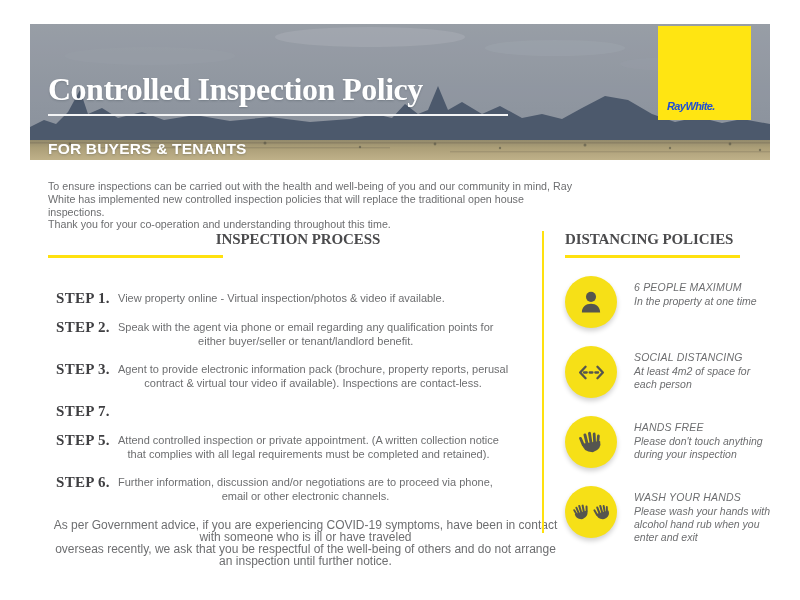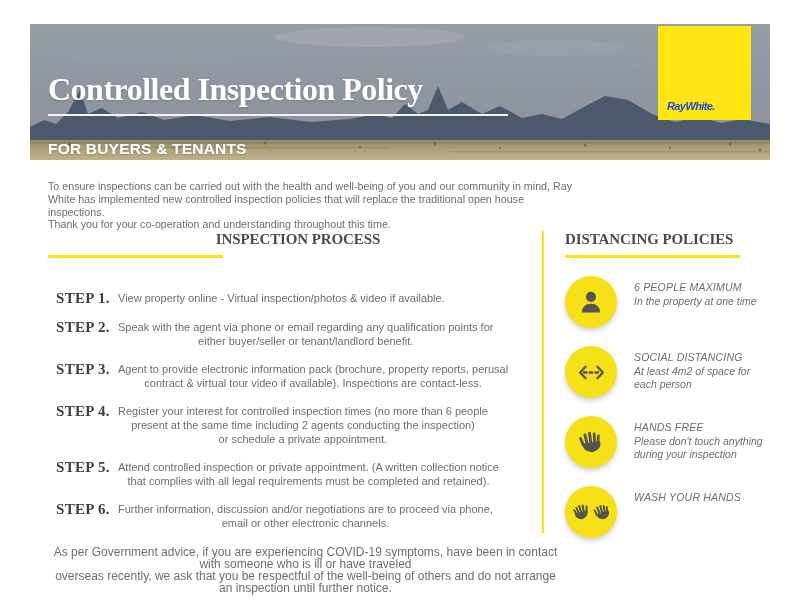--- a/index.html
+++ b/index.html
@@ -172,24 +172,21 @@
 either buyer/seller or tenant/landlord benefit.</div>
   </div>
 
   <div class="step">
     <div class="step-label">STEP 3.</div>
     <div class="step-text">Agent to provide electronic information pack (brochure, property reports, perusal
 contract &amp; virtual tour video if available). Inspections are contact-less.</div>
   </div>
 
   <div class="step">
-    <div class="step-label">STEP 4.</div>
-    <div class="step-text">Register your interest for controlled inspection times (no more than 6 people
-present at the same time including 2 agents conducting the inspection)
-or schedule a private appointment.</div>
+    <div class="step-label">STEP 7.</div>
   </div>
 
   <div class="step">
     <div class="step-label">STEP 5.</div>
     <div class="step-text">Attend controlled inspection or private appointment. (A written collection notice
 that complies with all legal requirements must be completed and retained).</div>
   </div>
 
   <div class="step">
     <div class="step-label">STEP 6.</div>
@@ -254,18 +251,21 @@
 
   <div class="policy">
     <div class="policy-icon">
             <svg viewBox="0 0 35 24" width="37" height="26">
     <use href="#hand-shape" transform="translate(16.8,2.6) scale(-0.78,0.78) rotate(16 12 12)"></use>
     <use href="#hand-shape" transform="translate(18.2,2.6) scale(0.78) rotate(-16 12 12)"></use>
   </svg>
           </div>
     <div class="policy-body">
       <div class="policy-title">WASH YOUR HANDS</div>
+      <div class="policy-text">Please wash your hands with
+alcohol hand rub when you
+enter and exit</div>
     </div>
   </div>
 </div>
   </div>
 
 </div>
 
 </body></html>

